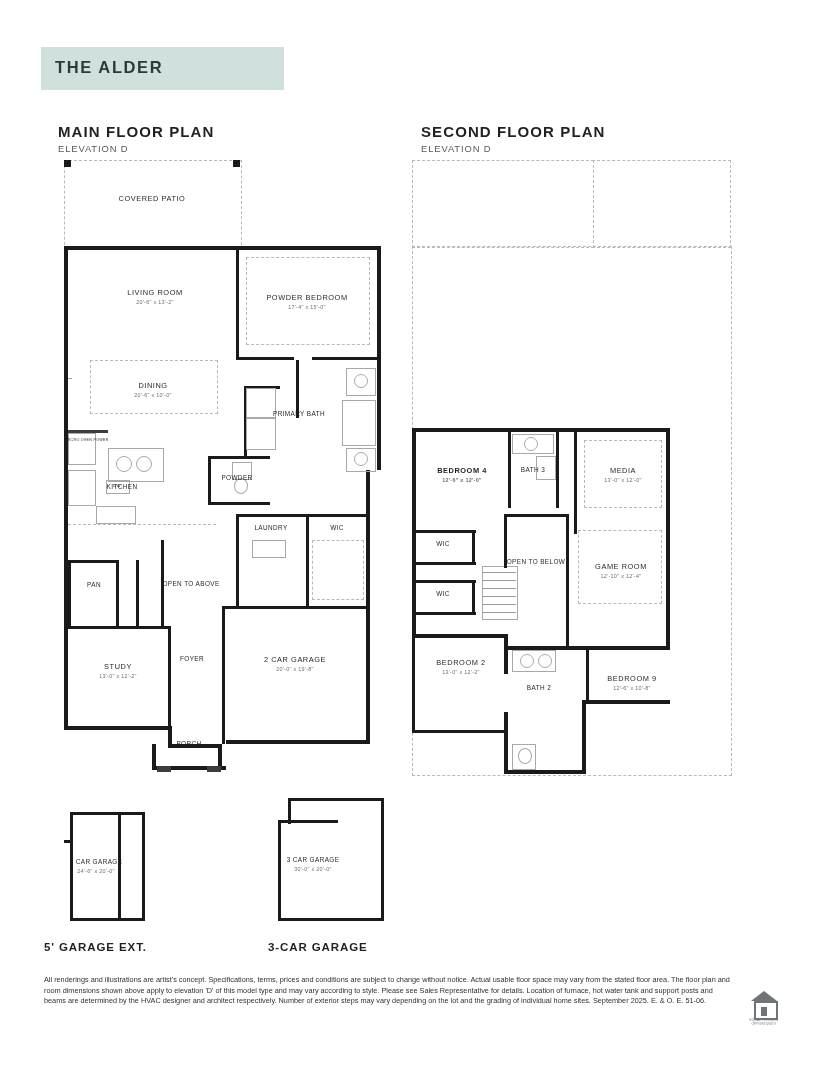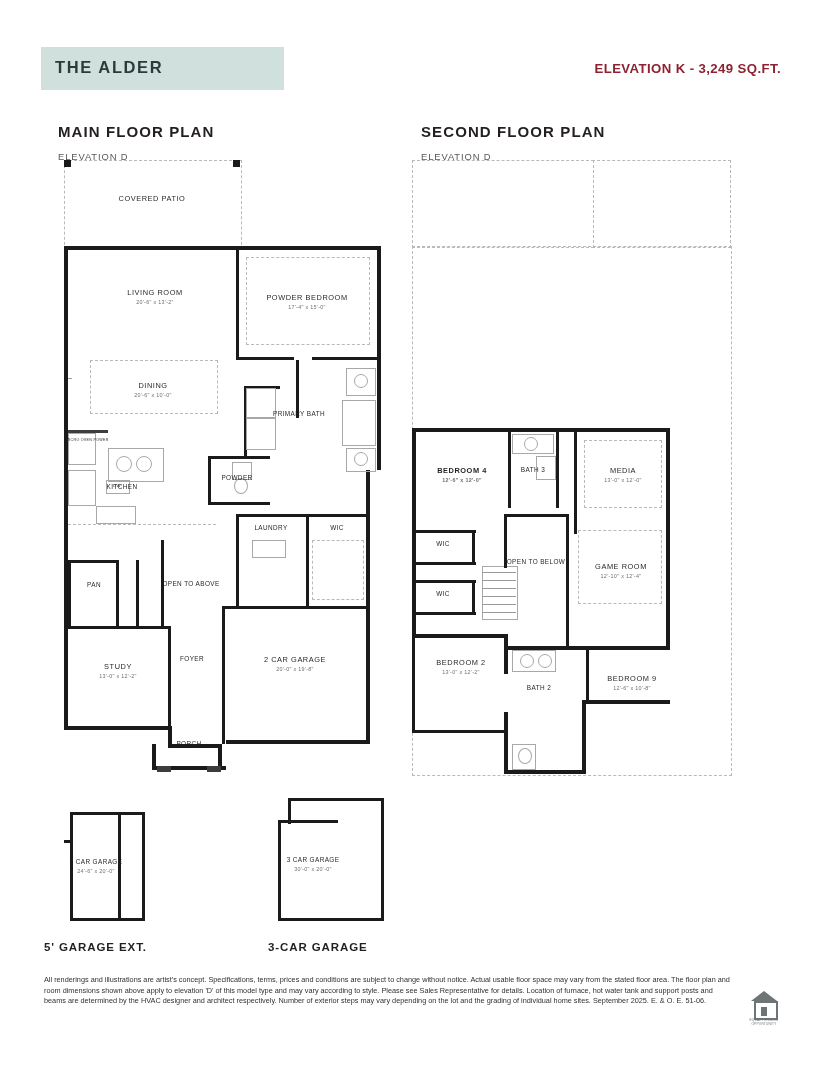--- a/index.html
+++ b/index.html
@@ -23,21 +23,21 @@
     font-size:16.5px;letter-spacing:1.6px;font-weight:bold;color:#2d3a3a;
   }
   .elev-list{
     position:absolute;right:44px;top:58px;text-align:right;
     color:#8c2232;font-weight:bold;font-size:13.2px;letter-spacing:.4px;
     line-height:22px;
   }
 
   .plan-head{position:absolute;}
   .plan-head .ph-title{font-size:15px;font-weight:bold;letter-spacing:1.1px;color:#231f20;}
-  .plan-head .ph-sub{font-size:9.4px;letter-spacing:.9px;color:#55585a;margin-top:11px;}
+  .plan-head .ph-sub{font-size:9.4px;letter-spacing:.9px;color:#55585a;margin-top:3px;}
 
   .section-label{
     position:absolute;font-size:11.5px;font-weight:bold;letter-spacing:.9px;color:#231f20;
   }
 
   
   .plan{position:absolute;}
   .w{position:absolute;background:#1a1a1a;}      
   .wt{position:absolute;background:#3d3d3d;}     
   .wl{position:absolute;background:#9b9b9b;}     
@@ -69,21 +69,20 @@
 </style>
 </head>
 <body>
 
 <div class="page">
 
   <div class="title-band"></div>
   <div class="title-text">THE ALDER</div>
 
   <div class="elev-list">
-    <div>ELEVATION K - 3,249 SQ.FT.</div>
   </div>
 
   <div class="plan-head" style="left:58px;top:123px;">
     <div class="ph-title">MAIN FLOOR PLAN</div>
     <div class="ph-sub">ELEVATION D</div>
   </div>
   <div class="plan-head" style="left:421px;top:123px;">
     <div class="ph-title">SECOND FLOOR PLAN</div>
     <div class="ph-sub">ELEVATION D</div>
   </div>

